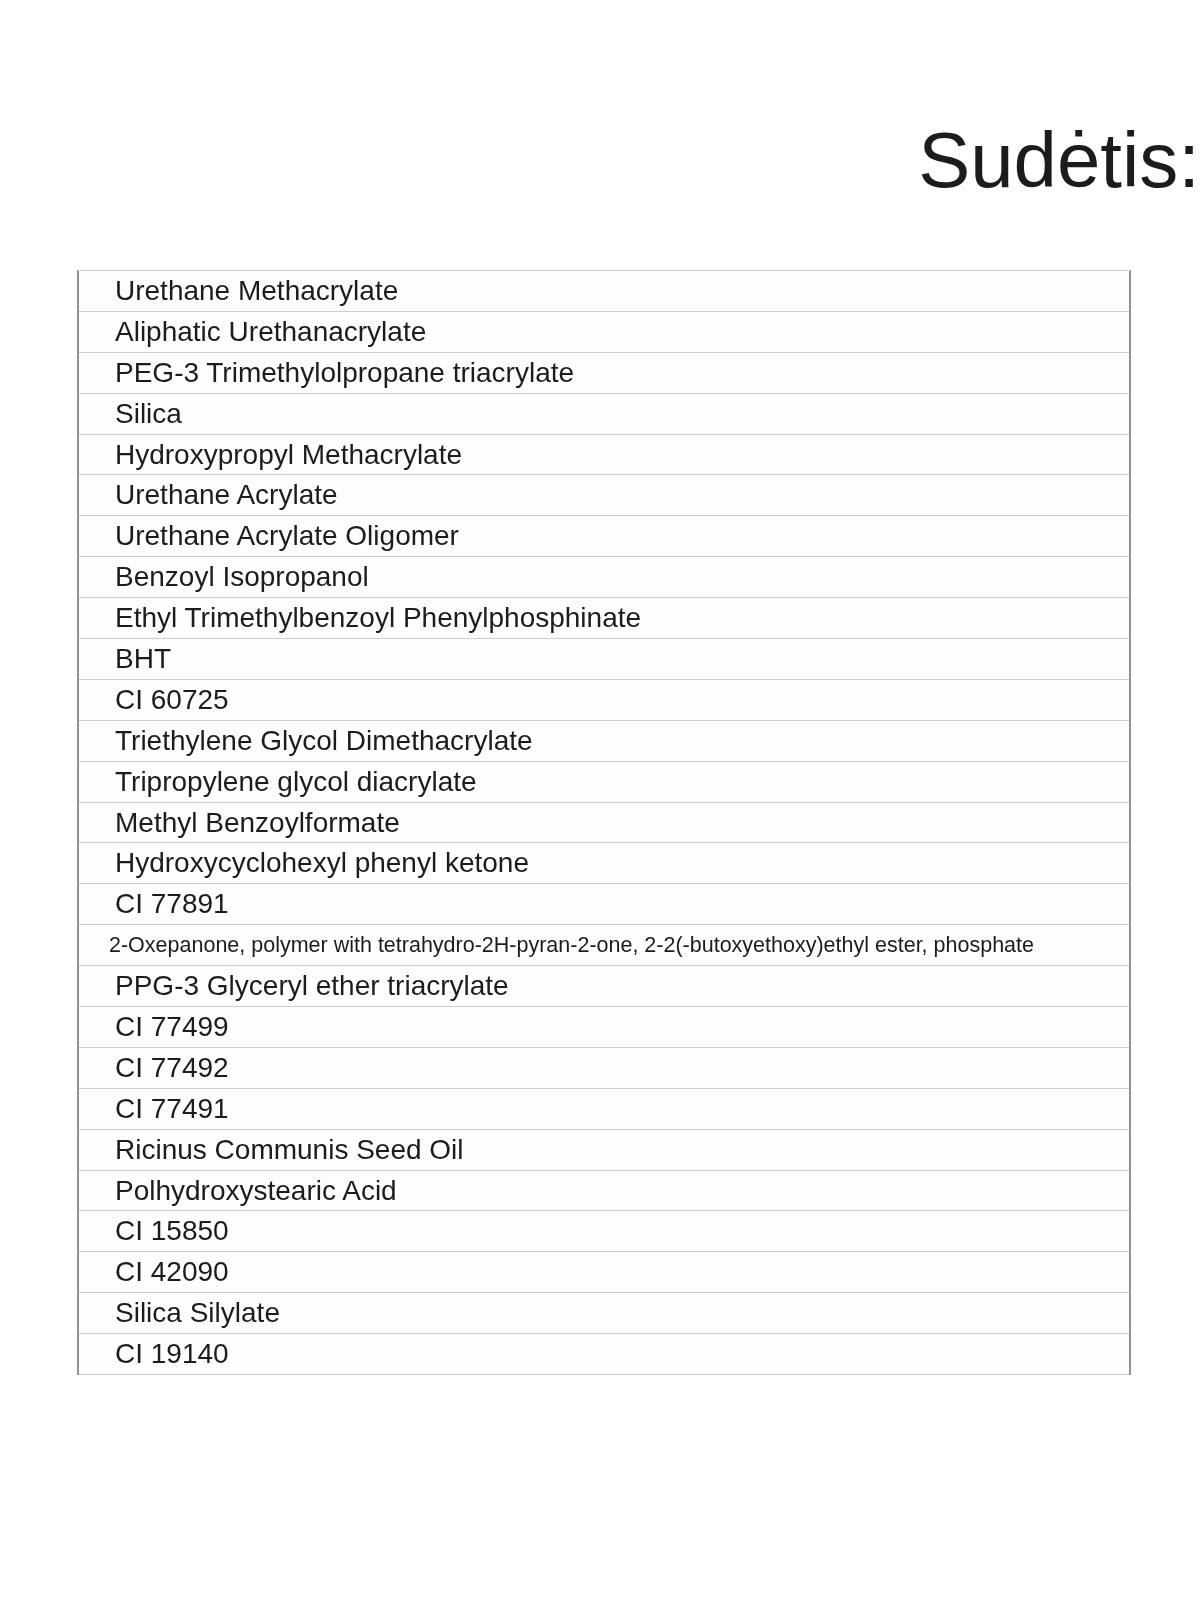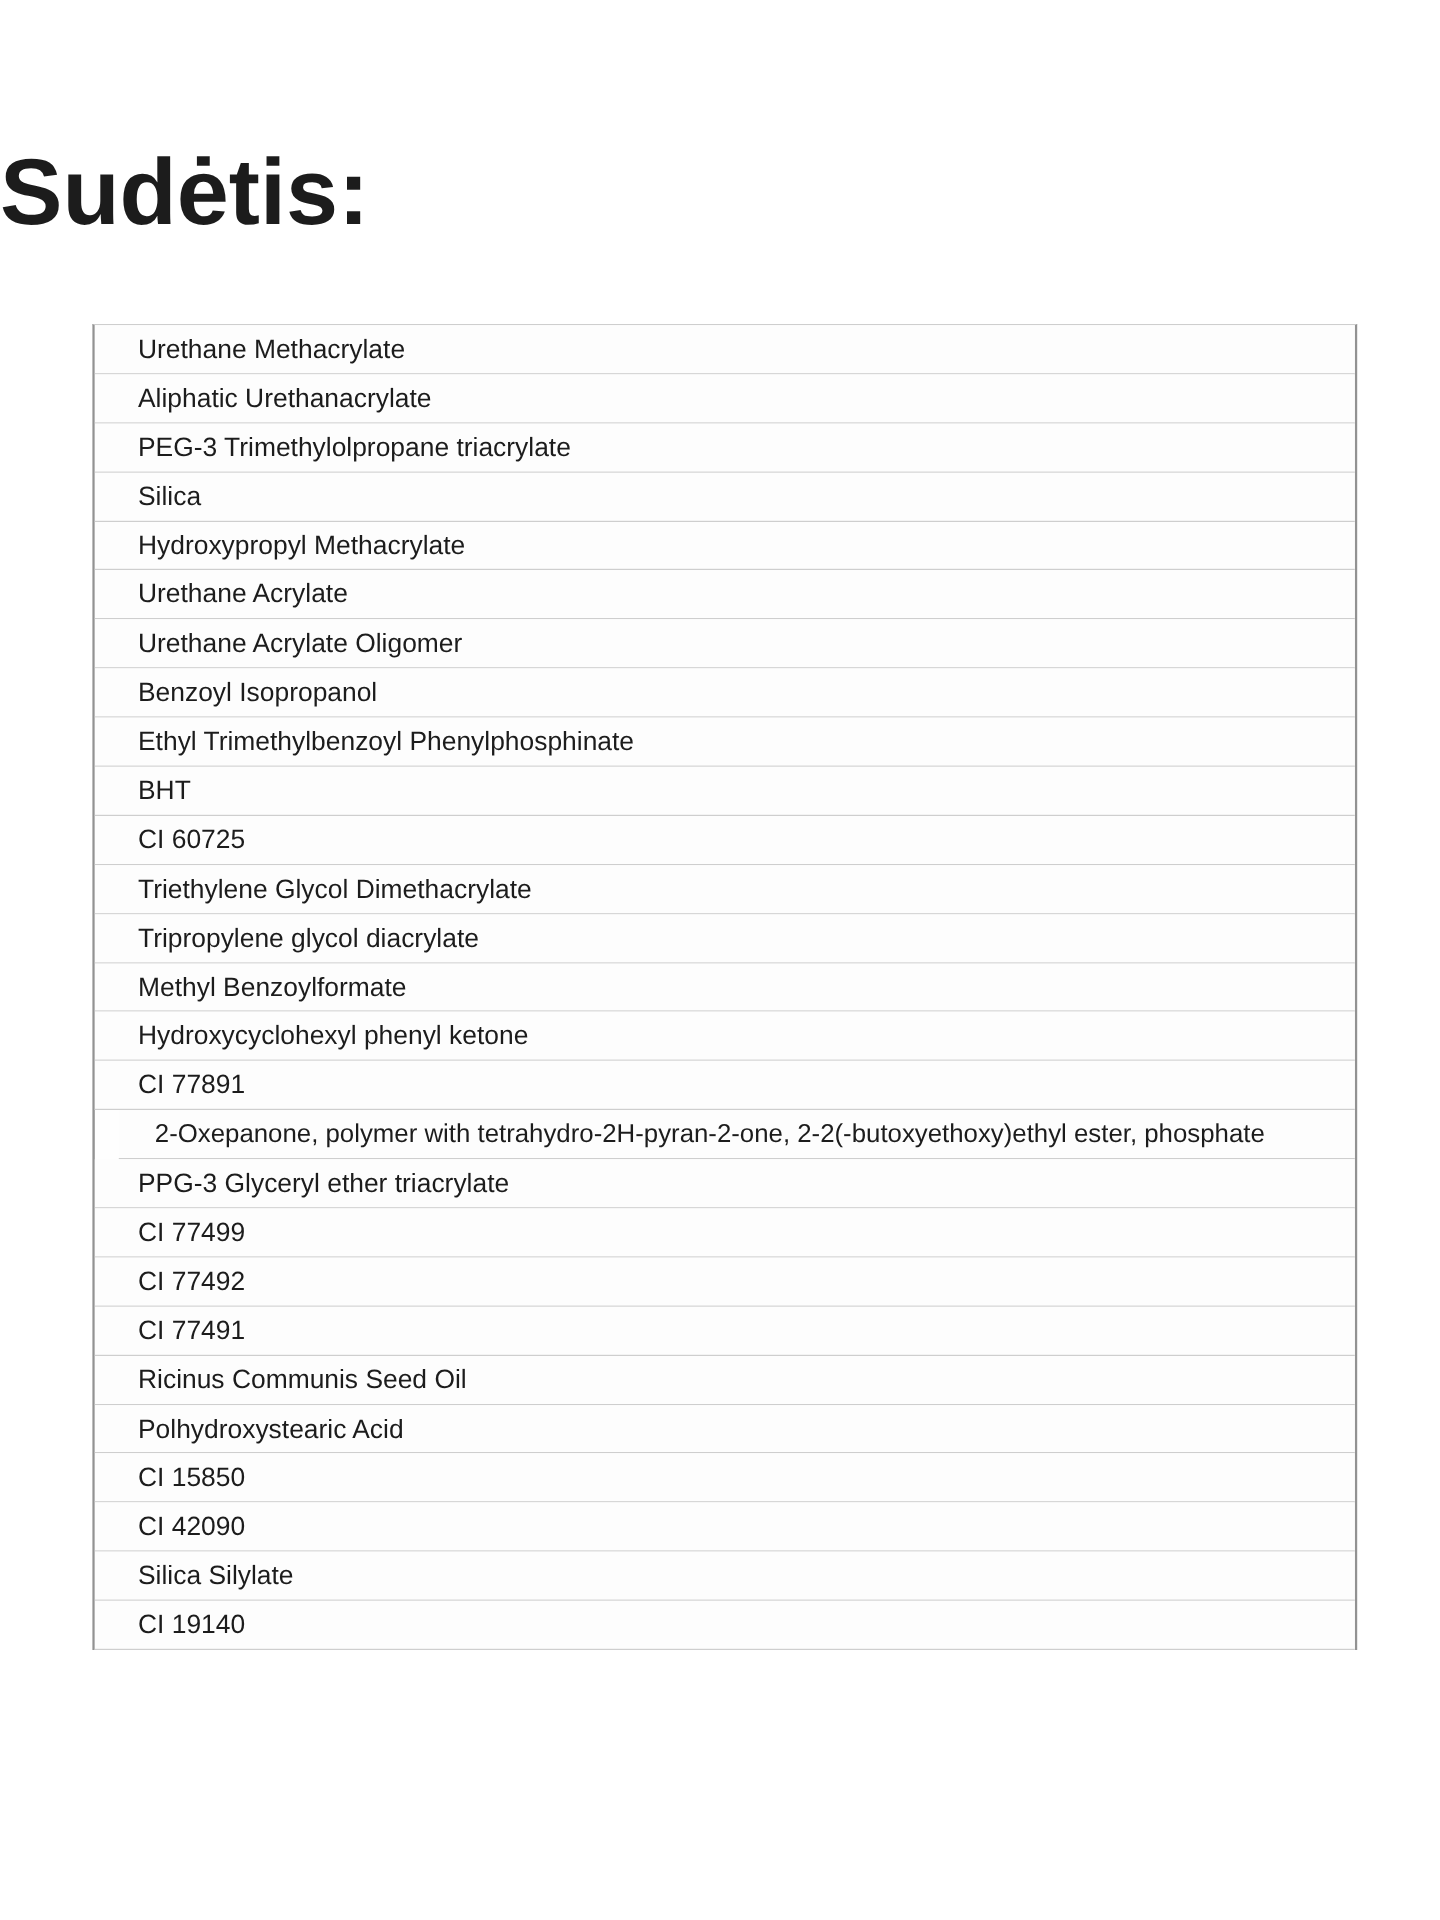--- a/index.html
+++ b/index.html
@@ -10,24 +10,24 @@
     position: relative;
     font-family: "Liberation Sans", sans-serif;
     overflow: hidden;
   }
   .page-title {
     position: absolute;
     top: 110px;
     left: 0;
     width: 100%;
     margin: 0;
-    text-align: left;
+    text-align: right;
     font-size: 78px;
     line-height: 1.3;
-    font-weight: 700;
+    font-weight: 400;
     color: var(--text-color, #141414);
   }
   .ingredients-table {
     position: absolute;
     left: 77px;
     top: 270px;
     width: 1054px;
     box-sizing: border-box;
     background: #fefefe;
     border-left: 2px solid var(--side-border, #929292);
@@ -36,29 +36,28 @@
   }
   .row {
     box-sizing: border-box;
     height: 40.9px;
     display: flex;
     align-items: center;
     padding-left: 36px;
     padding-right: 8px;
     border-bottom: 1px solid var(--row-border, #cccccc);
     background: #fdfdfd;
-    font-size: 22px;
+    font-size: 28px;
     color: var(--text-color, #1c1c1c);
     white-space: nowrap;
     overflow: hidden;
   }
   .row.small {
     font-size: 21.5px;
     padding-left: 30px;
-    margin-left: 20px;
   }
 </style>
 </head>
 <body style="--text-color: #1c1c1c; --row-border: #cecece; --side-border: #929292;">
 
 <h1 class="page-title">Sudėtis:</h1>
 
 <div class="ingredients-table">
     <div class="row">
       <span>Urethane Methacrylate</span>

